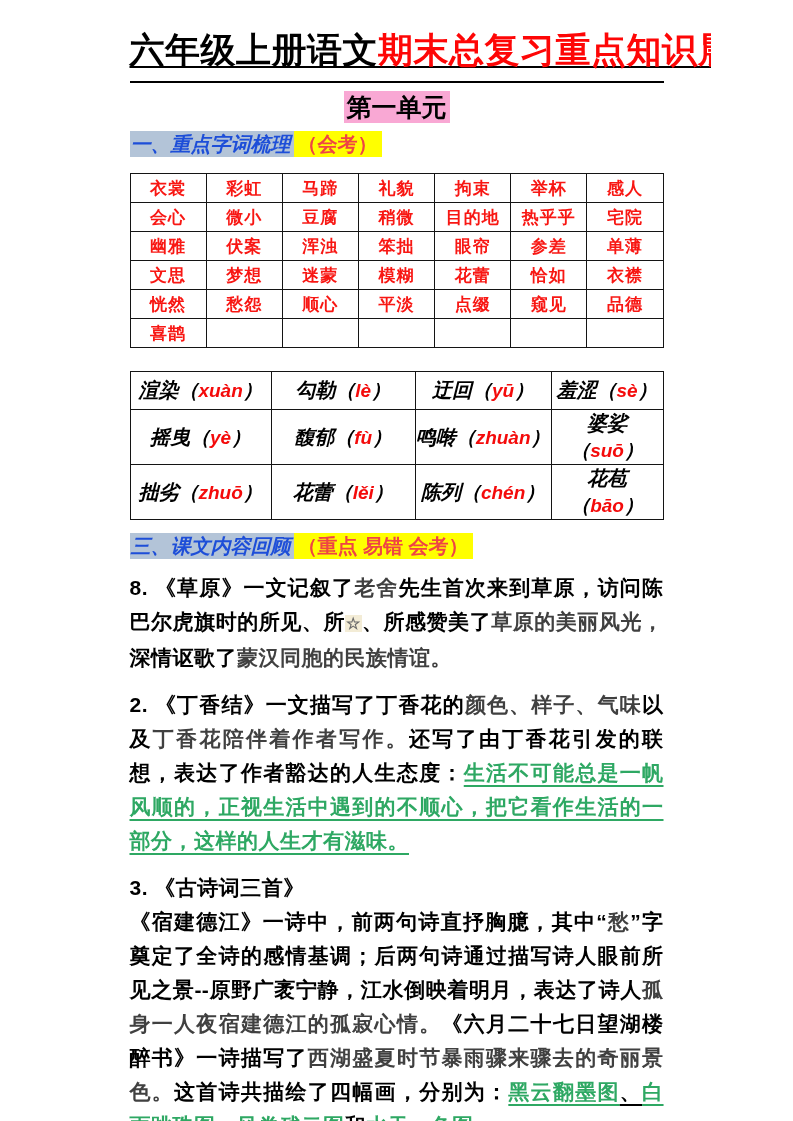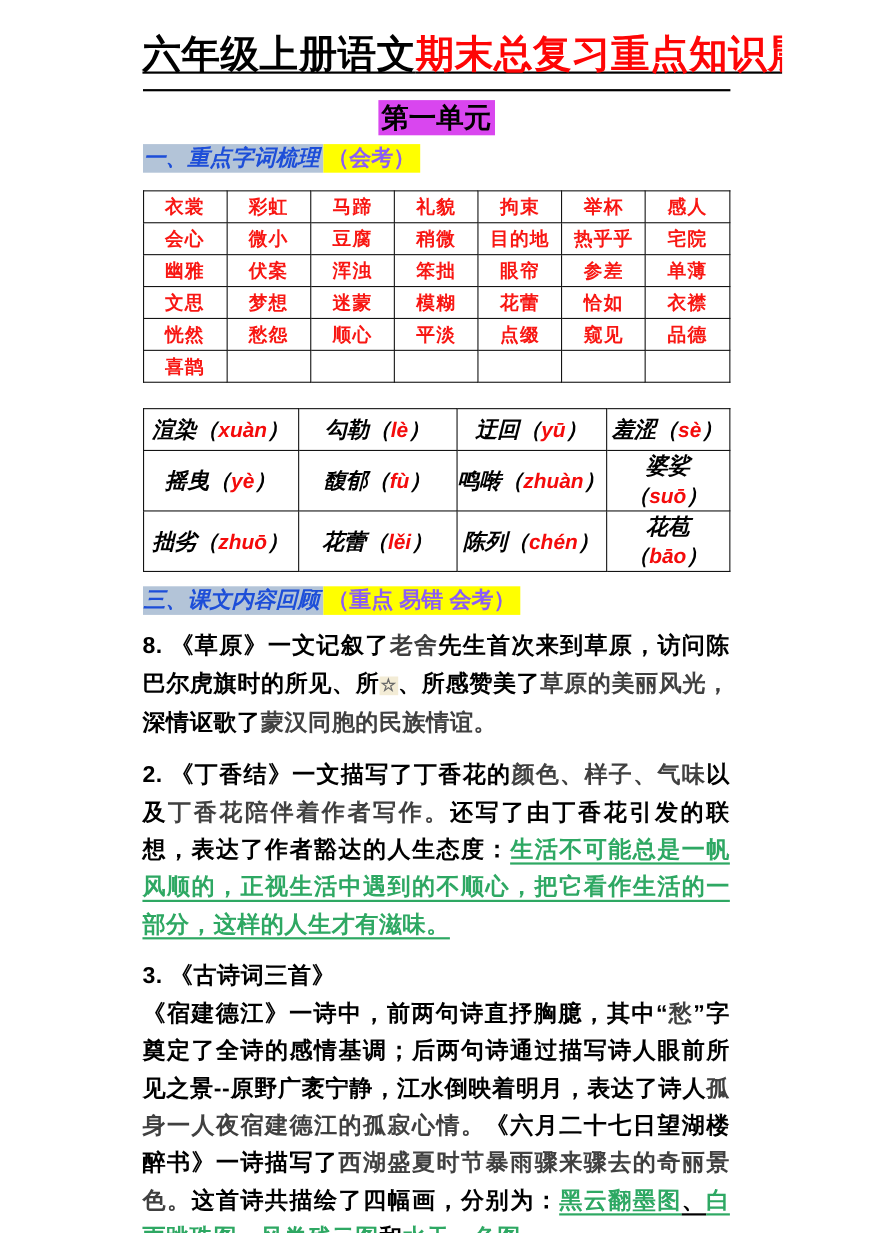--- a/index.html
+++ b/index.html
@@ -25,29 +25,29 @@
     border-bottom:2.5px solid #000;
     padding-bottom:5px;
     margin-bottom:8px;
   }
   .doc-title .t-inner { text-decoration:underline; text-decoration-thickness:2px; text-underline-offset:4px; }
   .t-black { color:#000000; }
   .t-red   { color:#fe0606; }
 
   
   .unit-row { text-align:center; margin:2px 0 8px 0; }
-  .unit { background:#d946ef; color:#000; font-size:25px; line-height:32px; padding:0 3px; display:inline-block; }
+  .unit { background:#f9a8d4; color:#000; font-size:25px; line-height:32px; padding:0 3px; display:inline-block; }
 
   
   .sec-header { font-size:20px; line-height:27px; white-space:nowrap; }
   .sec-header.h1 { margin:4px 0 0 0; }
   .sec-header.h2 { margin:13px 0 0 0; }
   .sec-header.h3 { margin:4px 0 0 0; }
   .sec-label { color:#1d4ed8; background:#b3c4d8; padding:2px 3px 2px 1px;font-style:italic; }
-  .sec-tag   { color:#8b5cf6; background:#ffff00; padding:2px 4px; }
+  .sec-tag   { color:#ef4444; background:#ffff00; padding:2px 4px; }
 
   
   .word-table { width:100%; border-collapse:collapse; margin:15px 0 0 0; table-layout:fixed; }
   .word-table td {
     border:1.5px solid #141414;
     height:29px;
     text-align:center; vertical-align:middle;
     color:#f81713; font-size:17px; letter-spacing:1px;
   }
 

